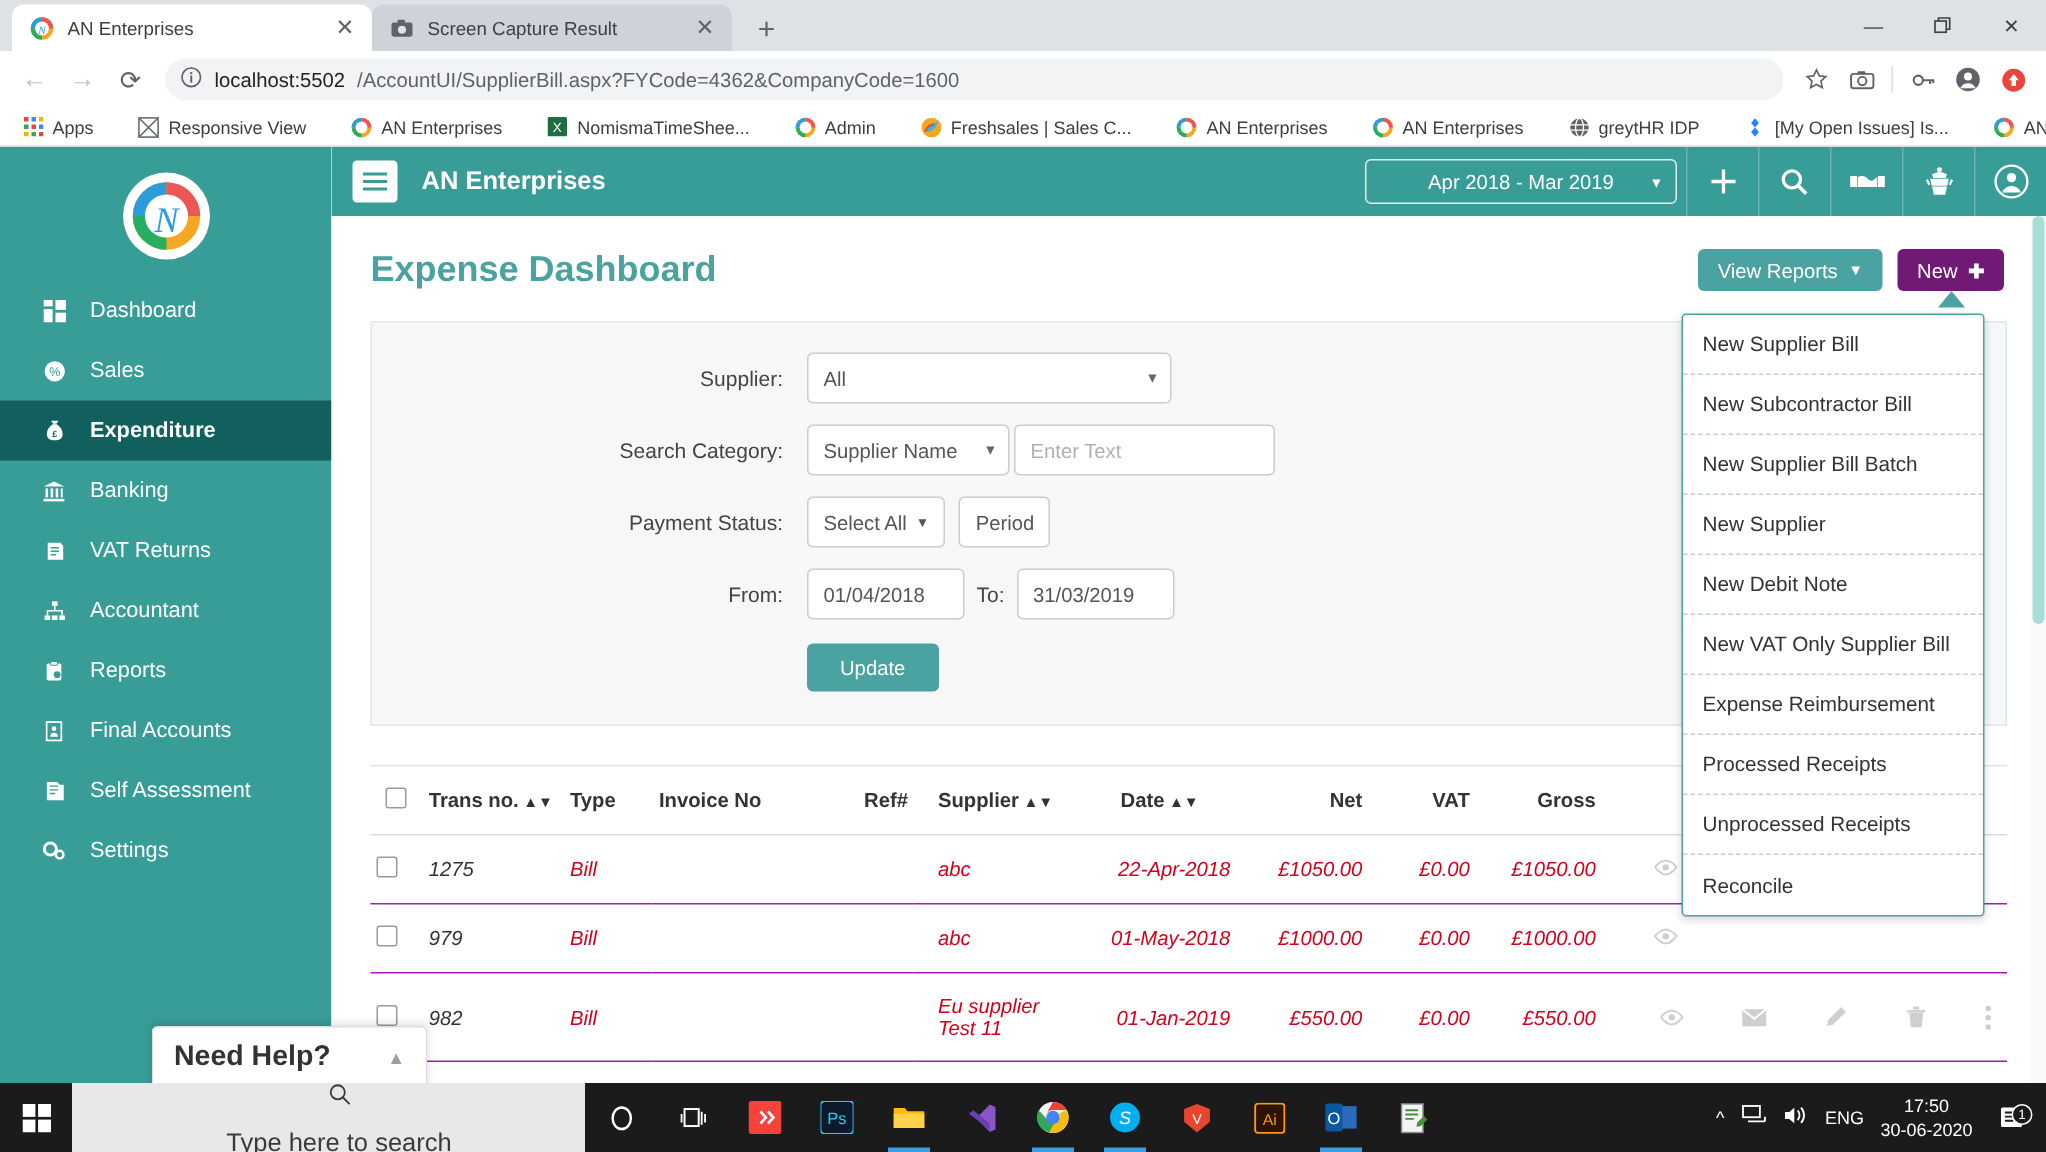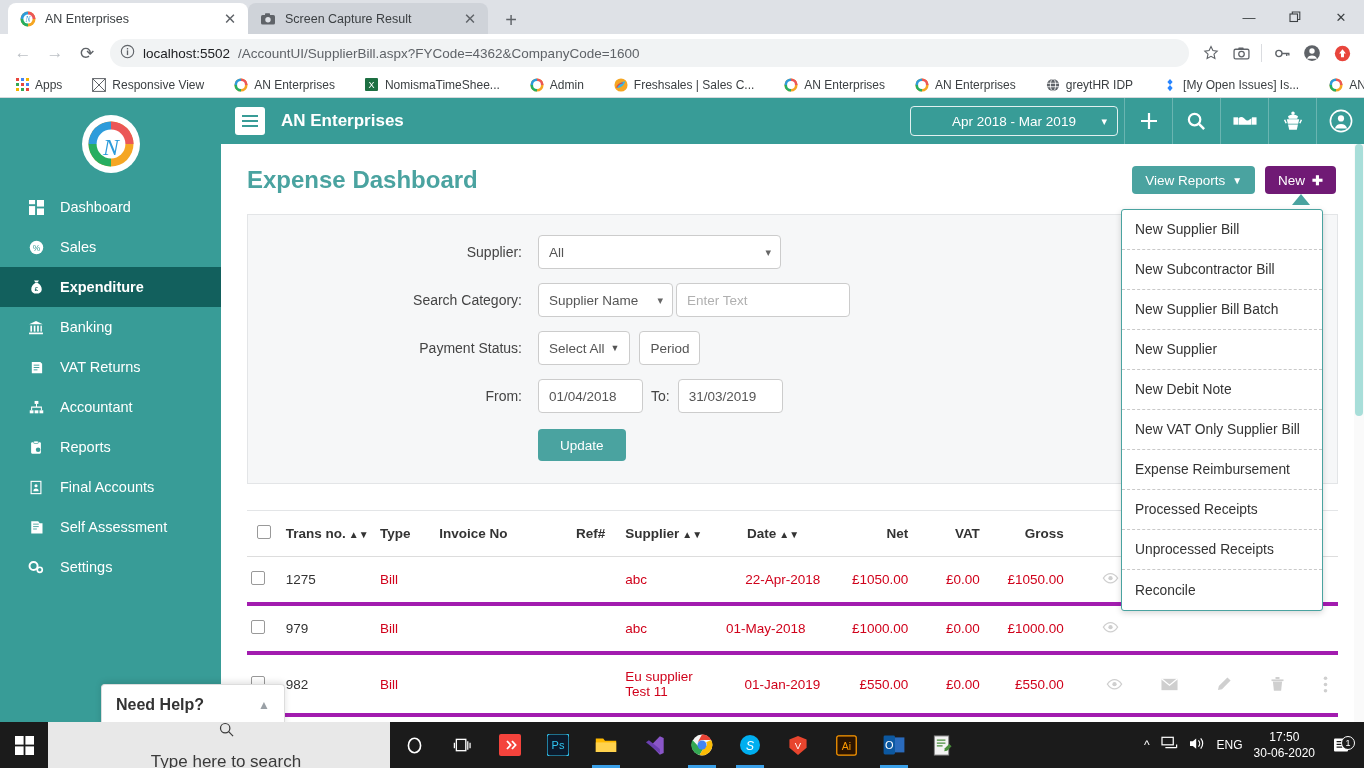--- a/index.html
+++ b/index.html
@@ -92,33 +92,33 @@
     border: 1px solid #4aa3a0; border-radius: 3px; z-index: 35; max-height: 442px; overflow: hidden;
     box-shadow: 0 2px 6px rgba(0,0,0,.16);
   }
   .dd-item { height: 40px; display: flex; align-items: center; padding-left: 13px; font-size: 13.8px; color: #333; border-bottom: 1px dashed #c9c9c9; }
   .dd-item:last-child { border-bottom: none; }
 
   
   .table-wrap { margin: 26px 26px 0 26px; border-top: 1px solid #e3e5e7; }
   table { width: 100%; border-collapse: collapse; font-size: 13.5px; }
   thead th { font-weight: bold; color: #333; padding: 14px 4px; border-bottom: 1px solid #ddd; white-space: nowrap; }
-  tbody td { padding: 14px 4px; color: #d0021b; border-bottom: 4px solid #a21caf; white-space: nowrap; vertical-align: middle; }
+  tbody td { padding: 14px 4px; color: #d0021b; border-bottom: 1px solid #a21caf; white-space: nowrap; vertical-align: middle; font-style: italic; }
   tbody td.id { color: #333; }
   .chk { width: 14px; height: 14px; border: 1px solid #999; border-radius: 2px; background: #fff; display: inline-block; }
   .sorter { font-size: 10px; color: #333; margin-left: 3px; }
   .acticon { color: #cfcfcf; display: inline-flex; align-items: center; justify-content: center; }
 
   .needhelp {
     position: absolute; left: 101px; bottom: 0; width: 184px; height: 44px; background: #fff;
     border: 1px solid #ddd; border-bottom: 4px solid #2196c9; border-radius: 4px 4px 0 0;
     display: flex; align-items: center; padding: 0 14px; z-index: 60;
     box-shadow: 0 -2px 6px rgba(0,0,0,.12);
   }
-  .needhelp span { font-size: 16px; font-weight: bold; color: #333; }
+  .needhelp span { font-size: 19px; font-weight: bold; color: #333; }
   .needhelp .cv { margin-left: auto; color: #9aa0a6; font-size: 12px; }
 
   .vscroll { position: absolute; right: 0; top: 46px; width: 10px; bottom: 0; background: rgba(0,0,0,0.02); z-index: 30; }
   .vscroll i { position: absolute; top: 0; left: 1px; width: 8px; height: 272px; background: #a8ded9; border-radius: 5px; display: block; }
 
   
   .taskbar { position: absolute; left: 0; bottom: 0; width: 1364px; height: 46px; background: #1b1b1b; display: flex; align-items: center; z-index: 80; }
   .start { width: 48px; height: 46px; display: flex; align-items: center; justify-content: center; }
   .tb-search { width: 342px; height: 46px; background: #e8e8e8; display: flex; align-items: center; gap: 10px; padding-left: 14px; font-size: 17px; color: #3a3a3a; flex-direction: column; }
   .tb-app { width: 48px; height: 46px; display: flex; align-items: center; justify-content: center; position: relative; }
@@ -658,21 +658,21 @@
               </td>
             </tr>
 
             <tr>
               <td><span class="chk"></span></td>
               <td class="id">979</td>
               <td>Bill</td>
               <td></td>
               <td style="text-align:right"></td>
               <td style="padding-left:16px">abc</td>
-              <td style="">01-May-2018</td>
+              <td style="text-align:right">01-May-2018</td>
               <td style="text-align:right">£1000.00</td>
               <td style="text-align:right">£0.00</td>
               <td style="text-align:right">£1000.00</td>
               <td style="padding-left:34px">
                 <span class="acticon">
                   <svg width="17" height="13" viewBox="0 0 20 13">
                       <path d="M10 .8c4.6 0 8.4 5.2 8.4 5.2S14.6 11.7 10 11.7 1.6 6 1.6 6 5.4.8 10 .8z" fill="none" stroke="#cfcfcf" stroke-width="1.4"></path>
                       <circle cx="10" cy="6.2" r="2.5" fill="#cfcfcf"></circle>
                     </svg>
                 </span>

